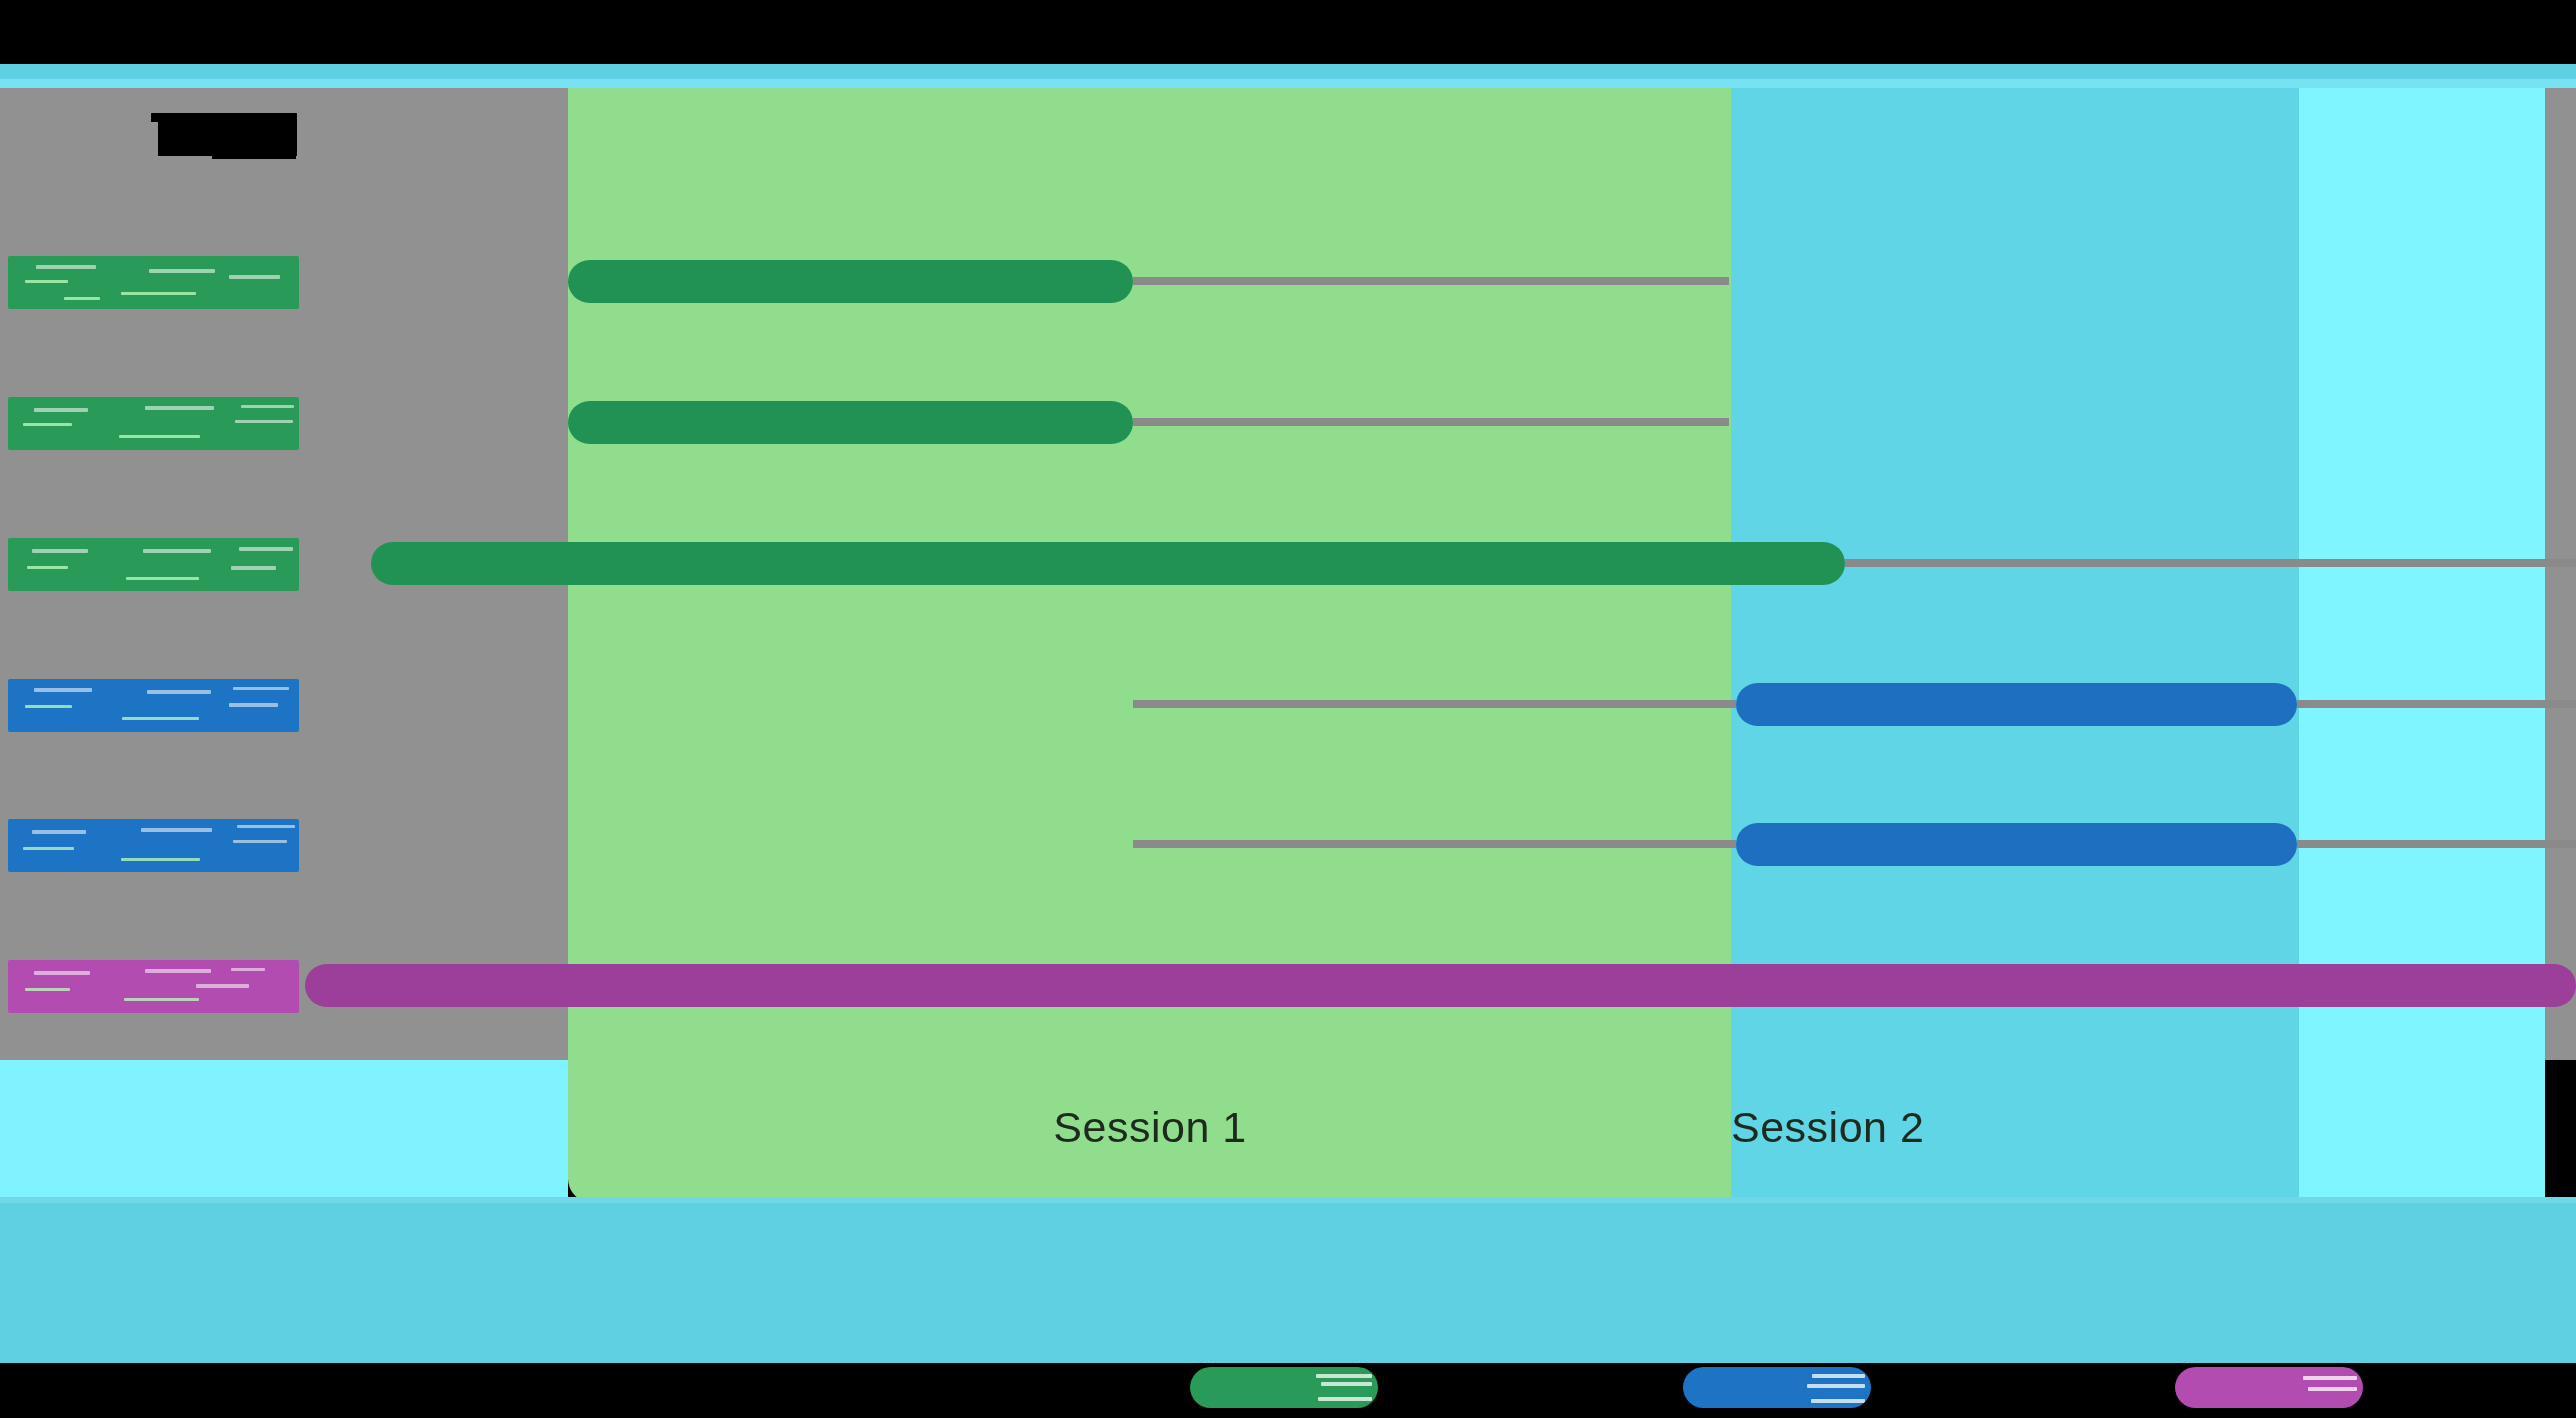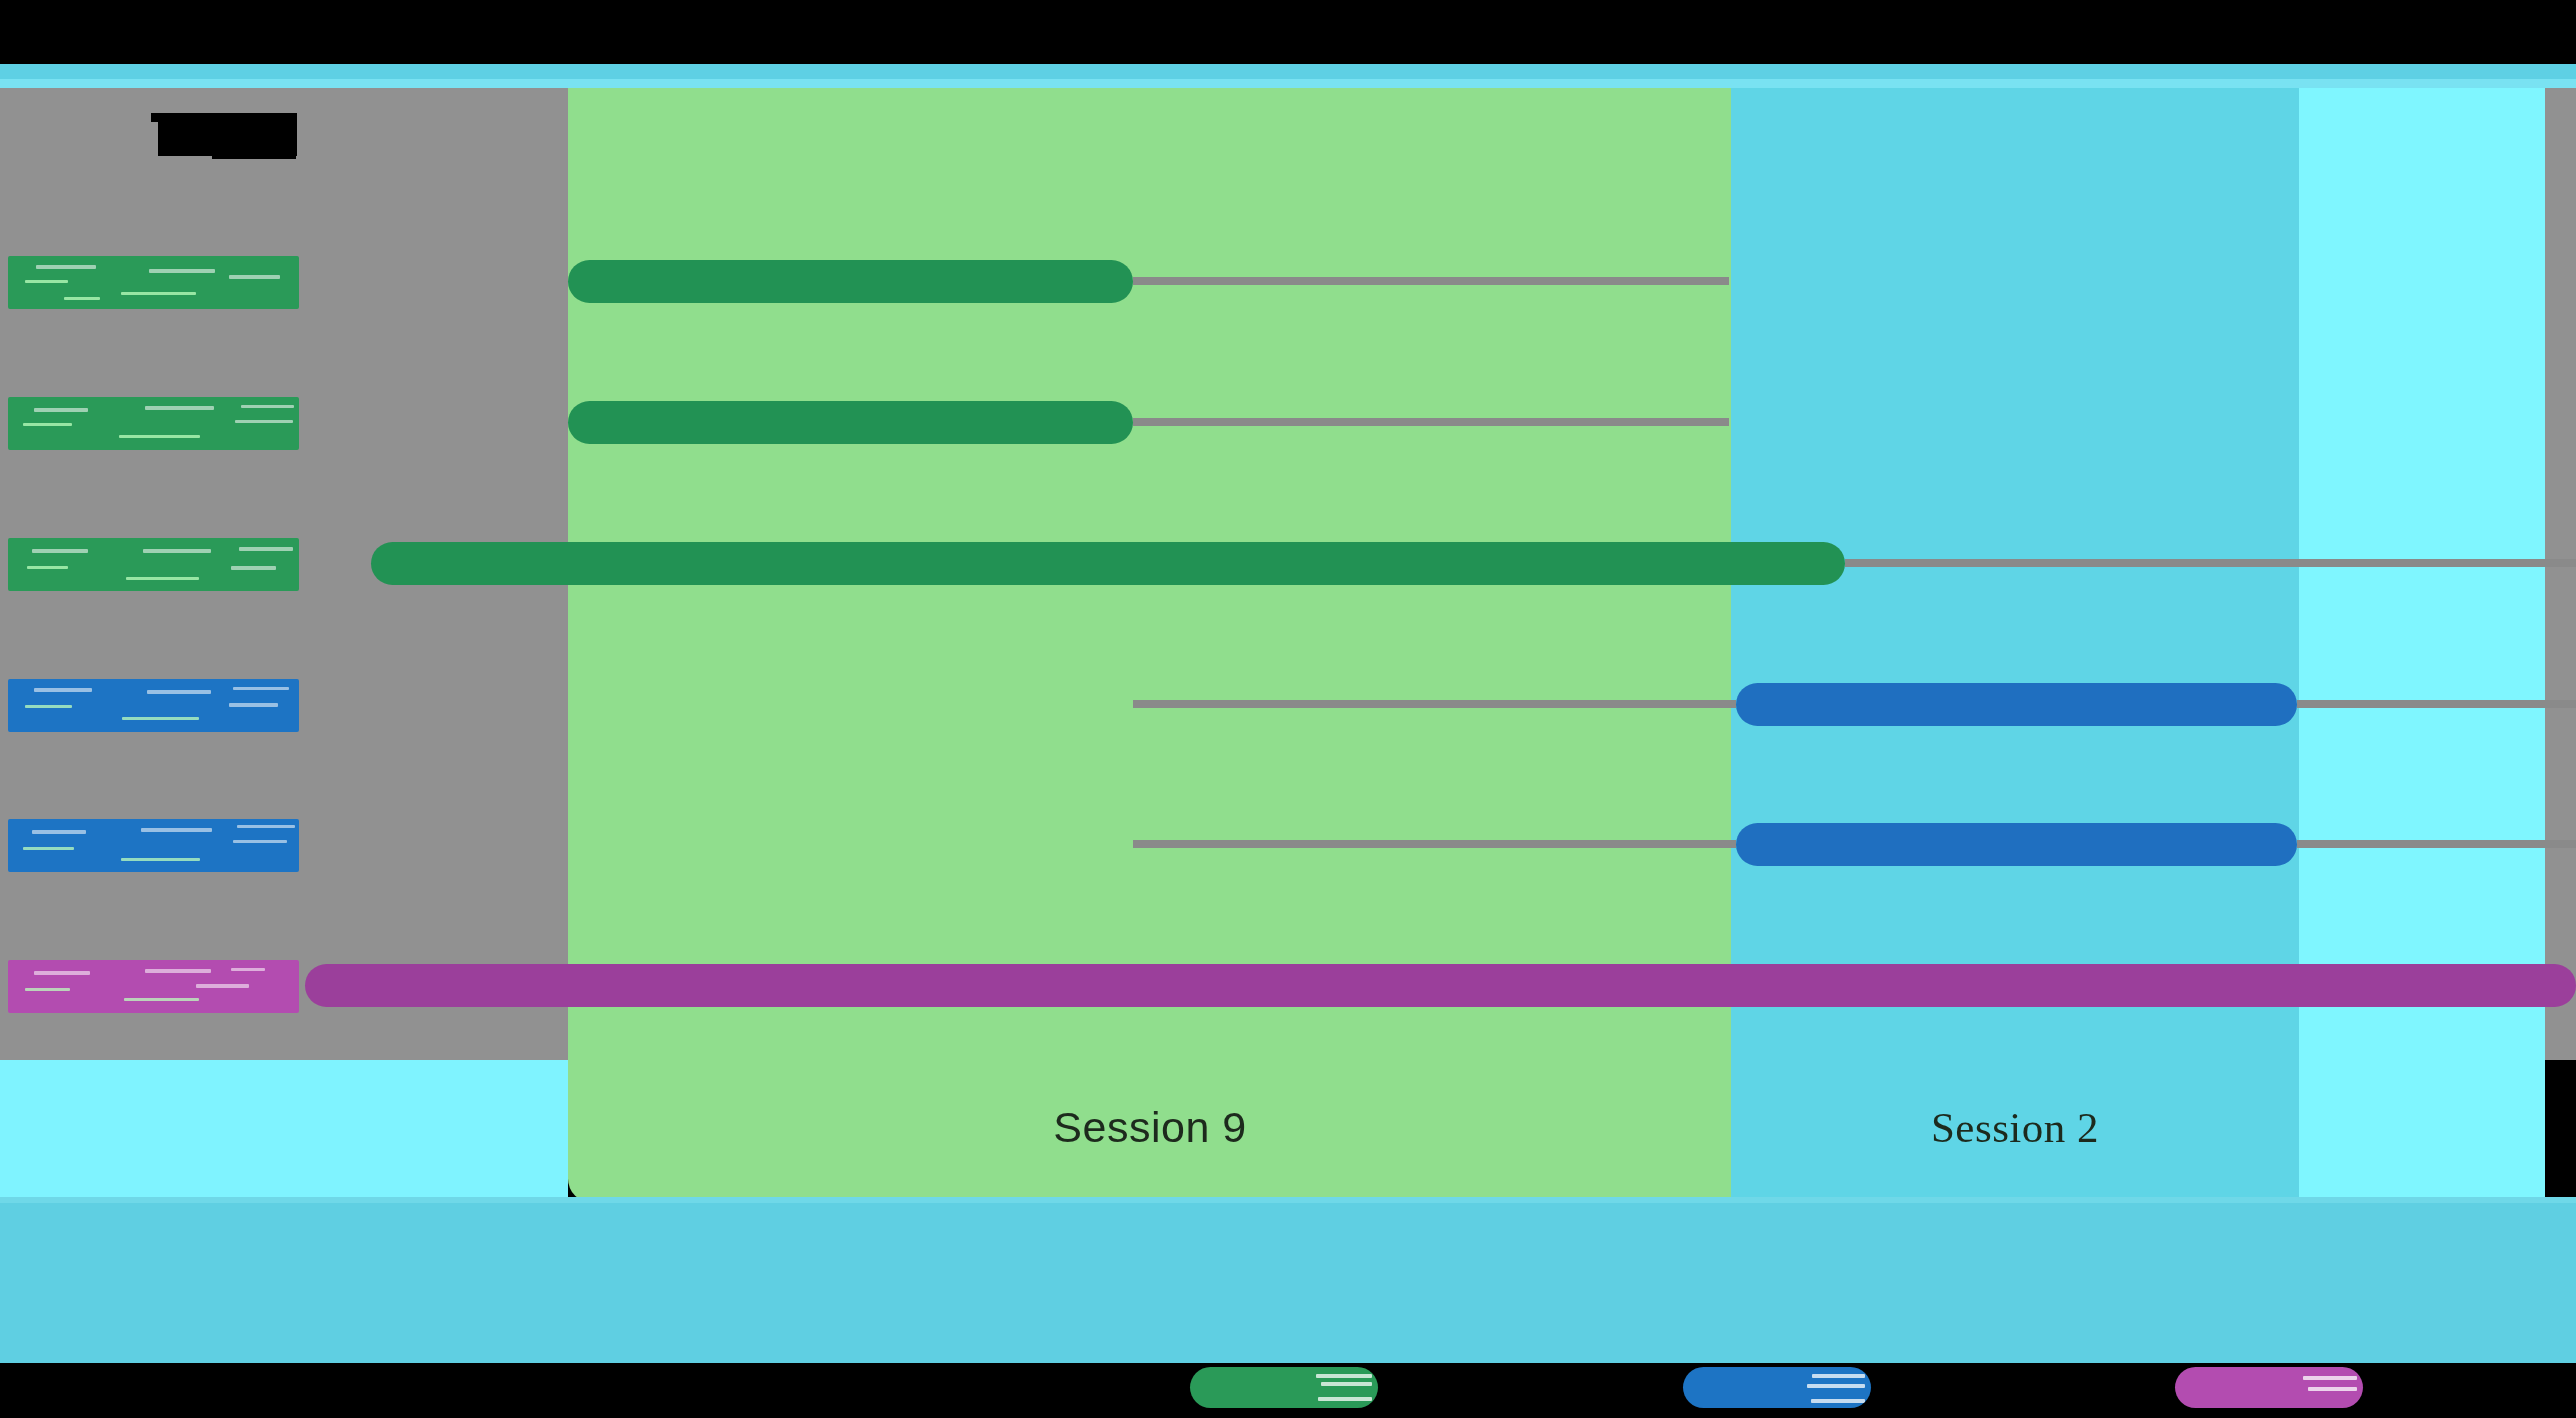--- a/index.html
+++ b/index.html
@@ -24,21 +24,21 @@
   
   .band{position:absolute;top:88px;height:1115px;}
   .band.s1{left:568px;width:1164px;background:#90de8d;border-bottom-left-radius:24.4px;border-bottom-right-radius:3.8px;}
   .band.s1::after{content:"";position:absolute;left:0;right:0;top:0;height:0;}
   .band.s2{left:1731px;width:568px;background:#5fd5e6;border-bottom-left-radius:3.8px;border-bottom-right-radius:3.8px;}
   .band.s3{left:2299px;width:246px;background:#7ff6ff;}
 
   .band-label{position:absolute;top:1103px;color:#1d2a1d;font-size:43px;
               letter-spacing:0.5px;white-space:nowrap;}
   .band-label.s1{left:568px;width:1164px;text-align:center;}
-  .band-label.s2{left:1731px;width:568px;text-align:center;font-family:Liberation Serif, serif;}
+  .band-label.s2{left:1731px;width:568px;text-align:left;}
 
   
   .right-gray{position:absolute;left:2545px;top:88px;width:31px;height:972px;background:#919191;}
 
   
   .row{position:absolute;left:0;width:2576px;height:141px;}
 
   
   .chip{position:absolute;left:7.5px;height:53px;width:291px;border-radius:1.9px;
         overflow:hidden;}
@@ -181,21 +181,21 @@
         <div class="gl2" style="left:17px;top:28px;width:45px;"></div>
         <div class="gl" style="left:137px;top:9.4px;width:66px;"></div>
         <div class="gl" style="left:223px;top:7.5px;width:34px;"></div>
         <div class="gl2" style="left:116px;top:38px;width:75px;"></div>
         <div class="gl" style="left:188px;top:24.4px;width:53px;"></div>
       </div>
     </div>
     <div class="bar mag" style="left:305px;top:20.6px;width:2271px;"></div>
   </div>
 
-  <div class="band-label s1">Session 9</div>
+  <div class="band-label s1">Session 1</div>
   <div class="band-label s2">Session 2</div>
 
   <div class="card-bottom-edge"></div>
   <div class="card-bottom"></div>
 
   <div class="legend">
     <div class="legend-item" style="left:1190px;">
       <div class="swatch green">
         <div class="sl" style="top:7.5px;width:56px;"></div>
         <div class="sl" style="top:15px;width:51px;"></div>

